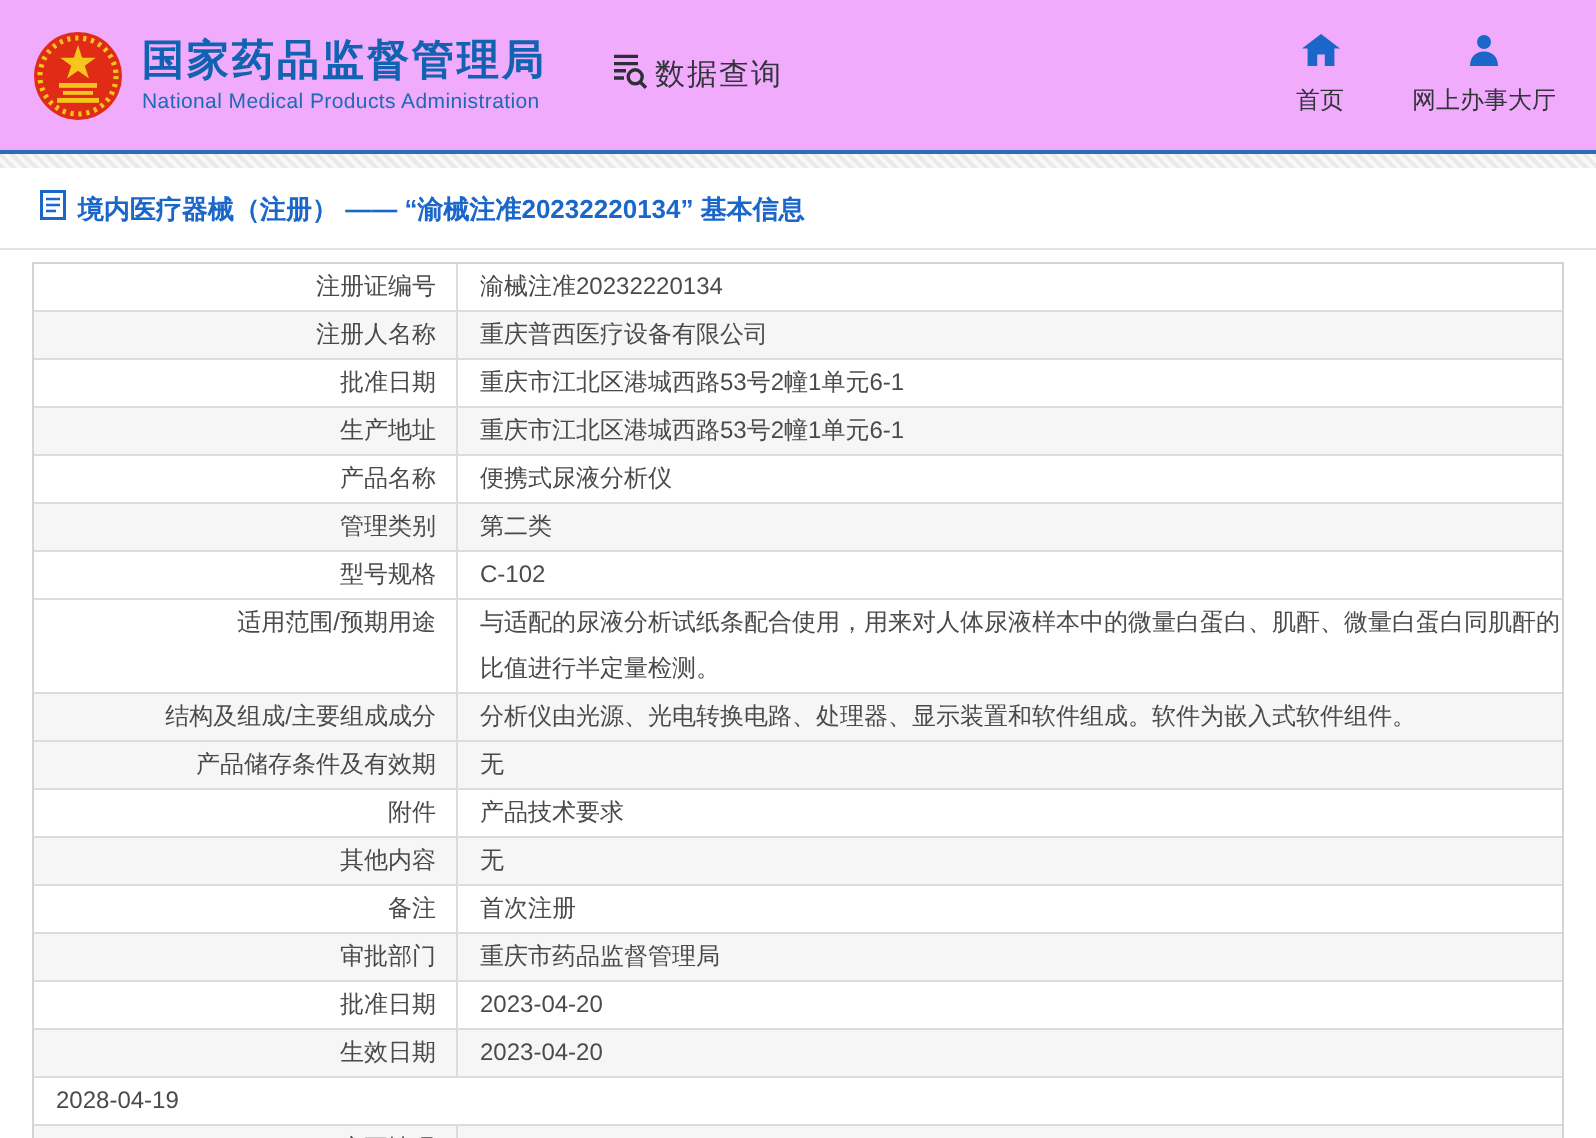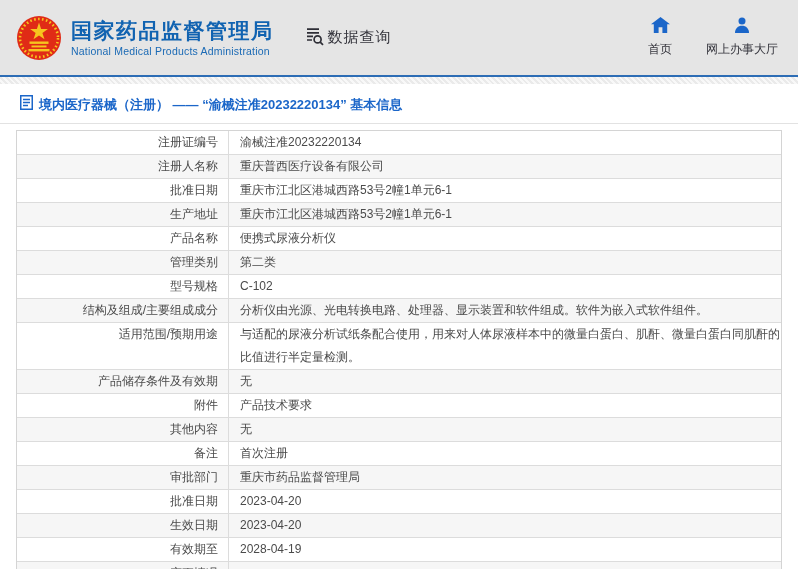--- a/index.html
+++ b/index.html
@@ -2,21 +2,21 @@
 <html><head>
 <meta charset="utf-8">
 <style>
   html,body{margin:0;padding:0;}
   body{
     width:798px;height:569px;overflow:hidden;background:#fff;
     font-family:"Liberation Sans","DejaVu Sans",sans-serif;
     -webkit-font-smoothing:antialiased;
   }
   
-  .topbar{display:flex;align-items:center;height:75px;padding:0 10px;background:#e5e5e5;}
+  .topbar{display:flex;align-items:center;height:75px;padding:0 10px;background:#f0abfc;}
   .brand{display:flex;align-items:center;margin-left:6px;}
   .emblem{display:inline-flex;width:46px;height:46px;}
   .brand-text{margin-left:9px;}
   .brand-title{color:#1163b1;font-size:21px;font-weight:bold;letter-spacing:1.5px;line-height:24px;}
   .brand-sub{color:#1b6ab5;font-size:10.5px;margin-top:2px;letter-spacing:0.2px;}
   .dq{display:flex;align-items:center;margin-left:30px;cursor:pointer;}
   .dq-label{font-size:15px;color:#33333b;margin-left:4px;letter-spacing:1px;}
   .topnav{margin-left:auto;display:flex;margin-right:10px;}
   .navitem{display:flex;flex-direction:column;align-items:center;text-decoration:none;cursor:pointer;margin-left:34px;}
   .navitem .nlabel{font-size:12px;color:#33333b;margin-top:4px;white-space:nowrap;}
@@ -124,27 +124,27 @@
       <div class="tvalue">便携式尿液分析仪</div>
     </div>
     <div class="trow alt">
       <div class="tlabel">管理类别</div>
       <div class="tvalue">第二类</div>
     </div>
     <div class="trow">
       <div class="tlabel">型号规格</div>
       <div class="tvalue">C-102</div>
     </div>
+    <div class="trow">
+      <div class="tlabel">适用范围/预期用途</div>
+      <div class="tvalue">与适配的尿液分析试纸条配合使用，用来对人体尿液样本中的微量白蛋白、肌酐、微量白蛋白同肌酐的比值进行半定量检测。</div>
+    </div>
     <div class="trow alt">
       <div class="tlabel">结构及组成/主要组成成分</div>
       <div class="tvalue">分析仪由光源、光电转换电路、处理器、显示装置和软件组成。软件为嵌入式软件组件。</div>
-    </div>
-    <div class="trow">
-      <div class="tlabel">适用范围/预期用途</div>
-      <div class="tvalue">与适配的尿液分析试纸条配合使用，用来对人体尿液样本中的微量白蛋白、肌酐、微量白蛋白同肌酐的比值进行半定量检测。</div>
     </div>
     <div class="trow alt">
       <div class="tlabel">产品储存条件及有效期</div>
       <div class="tvalue">无</div>
     </div>
     <div class="trow">
       <div class="tlabel">附件</div>
       <div class="tvalue">产品技术要求</div>
     </div>
     <div class="trow alt">
@@ -161,20 +161,19 @@
     </div>
     <div class="trow">
       <div class="tlabel">批准日期</div>
       <div class="tvalue">2023-04-20</div>
     </div>
     <div class="trow alt">
       <div class="tlabel">生效日期</div>
       <div class="tvalue">2023-04-20</div>
     </div>
     <div class="trow">
-      <div class="tlabel">有效期至</div>
       <div class="tvalue">2028-04-19</div>
     </div>
     <div class="trow alt">
       <div class="tlabel">变更情况</div>
       <div class="tvalue"></div>
     </div>
   </div>
 
 </body></html>

